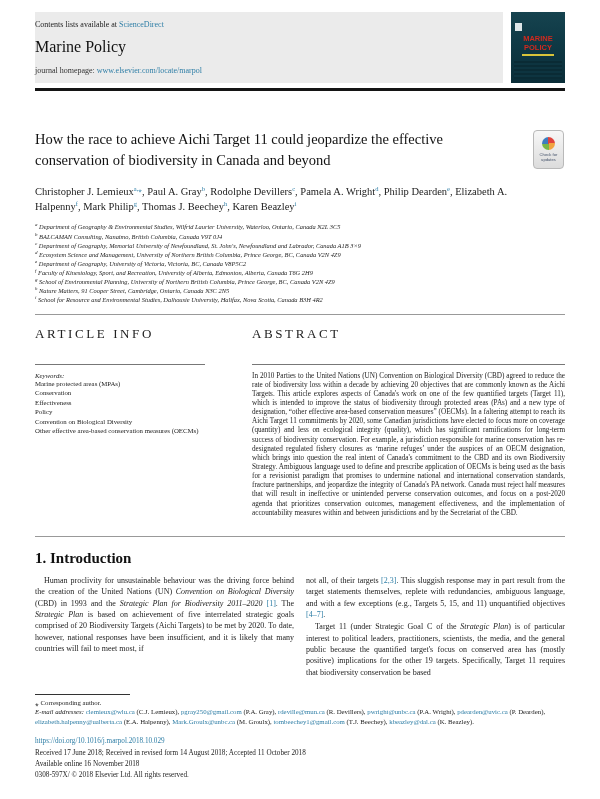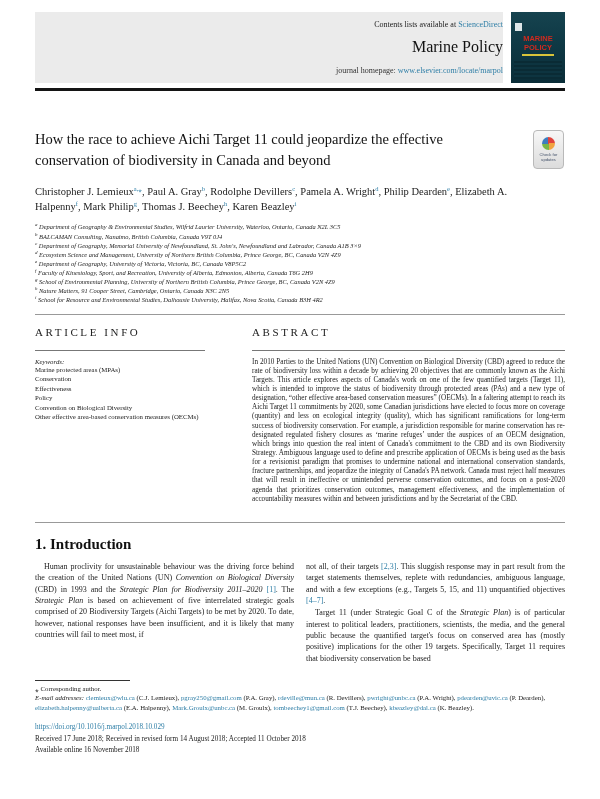--- a/index.html
+++ b/index.html
@@ -5,21 +5,21 @@
   html,body{margin:0;padding:0;background:#9a9a9a;}
   .page{width:600px;height:799px;background:#fff;margin:0 auto;position:relative;overflow:hidden;
         box-sizing:border-box;padding:0 35px;font-family:"Liberation Serif",serif;color:#1c1c1c;}
   .lnk{color:#2e7ea6;text-decoration:none;cursor:pointer;}
 
   .jref{padding-top:28px;text-align:center;font-size:7.5px;color:#2e7ea6;}
 
   .head-row{display:flex;margin-top:12px;align-items:stretch;}
   .elsevier{width:58px;flex:none;display:flex;flex-direction:column;align-items:center;justify-content:flex-end;padding-right:6px;}
   .els-text{color:#ee7203;font-size:9.5px;font-weight:bold;letter-spacing:.4px;margin-top:1px;}
-  .banner{flex:1;background:#ebebeb;text-align:right;padding:8px 0;}
+  .banner{flex:1;background:#ebebeb;text-align:left;padding:8px 0;}
   .b1{font-size:8px;color:#222;}
   .bname{font-size:16px;margin:9px 0 10px;color:#111;}
   .b3{font-size:8px;color:#333;}
   .cover{width:54px;flex:none;margin-left:8px;position:relative;box-sizing:border-box;padding:11px 4px;
          background:linear-gradient(180deg,#16434f 0%,#0f3a46 40%,#0a2d38 100%);}
   .cover-mark{width:7px;height:8px;background:#dde6e8;margin-bottom:4px;}
   .cover-title{color:#cf2a1f;font-weight:bold;font-size:7.5px;line-height:1.15;text-align:center;font-family:"Liberation Sans",sans-serif;}
   .cover-bar{height:1.5px;background:#d8c43a;margin:2px 7px 0;}
   .cover-sea{position:absolute;left:3px;right:3px;bottom:4px;height:20px;
              background:repeating-linear-gradient(180deg,#0d3440 0 2px,#0a2b35 2px 4px);}
@@ -37,21 +37,21 @@
   .sup{color:#2e7ea6;font-size:6.5px;}
   .affils{margin-top:8px;}
   .affil{font-size:6.4px;font-style:italic;line-height:1.25;color:#222;}
   .asup{font-size:5px;}
 
   .thin-rule{border:none;border-top:1px solid #999;margin:9px 0 0;}
 
   .meta-grid{display:flex;margin-top:11px;}
   .info-col{width:170px;flex:none;margin-right:47px;}
   .abs-col{flex:1;}
-  .colhead{font-size:11px;letter-spacing:2.6px;color:#222;border-bottom:1px solid #777;padding-bottom:12px;margin-bottom:7px;}
+  .colhead{font-size:13px;letter-spacing:2.6px;color:#222;border-bottom:1px solid #777;padding-bottom:22px;margin-bottom:7px;}
   .kw-label{font-size:6.8px;font-style:italic;}
   .kw{font-size:6.8px;line-height:1.4;}
   .abstract{font-size:7.2px;line-height:1.27;text-align:justify;margin:0;color:#1c1c1c;}
   .rule2{margin-top:18px;}
 
   .sec-head{font-size:15px;font-weight:bold;margin:13px 0 0;color:#111;}
   .body-cols{display:flex;gap:12px;margin-top:8px;}
   .col{flex:1;min-width:0;}
   .bodyp{font-size:8px;line-height:1.42;text-align:justify;margin:0;}
   .indent{text-indent:9px;}
@@ -197,15 +197,16 @@
     <div class="fn1">⁎ Corresponding author.</div>
     <div class="fn2">
       <span class="em-label">E-mail addresses: </span><span><span><a class="lnk">clemieux@wlu.ca</a><span> (C.J. Lemieux), </span></span><span><a class="lnk">pgray250@gmail.com</a><span> (P.A. Gray), </span></span><span><a class="lnk">rdeville@mun.ca</a><span> (R. Devillers), </span></span><span><a class="lnk">pwright@unbc.ca</a><span> (P.A. Wright), </span></span><span><a class="lnk">pdearden@uvic.ca</a><span> (P. Dearden), </span></span><span><a class="lnk">elizabeth.halpenny@ualberta.ca</a><span> (E.A. Halpenny), </span></span><span><a class="lnk">Mark.Groulx@unbc.ca</a><span> (M. Groulx), </span></span><span><a class="lnk">tombeechey1@gmail.com</a><span> (T.J. Beechey), </span></span><span><a class="lnk">kbeazley@dal.ca</a><span> (K. Beazley).</span></span></span>
     </div>
   </div>
 
   <div class="footer">
     <a class="lnk doi">https://doi.org/10.1016/j.marpol.2018.10.029</a>
     <div>Received 17 June 2018; Received in revised form 14 August 2018; Accepted 11 October 2018</div>
     <div>Available online 16 November 2018</div>
+    <div>0308-597X/ © 2018 Elsevier Ltd. All rights reserved.</div>
   </div>
 
 </div>
 
 </body></html>

